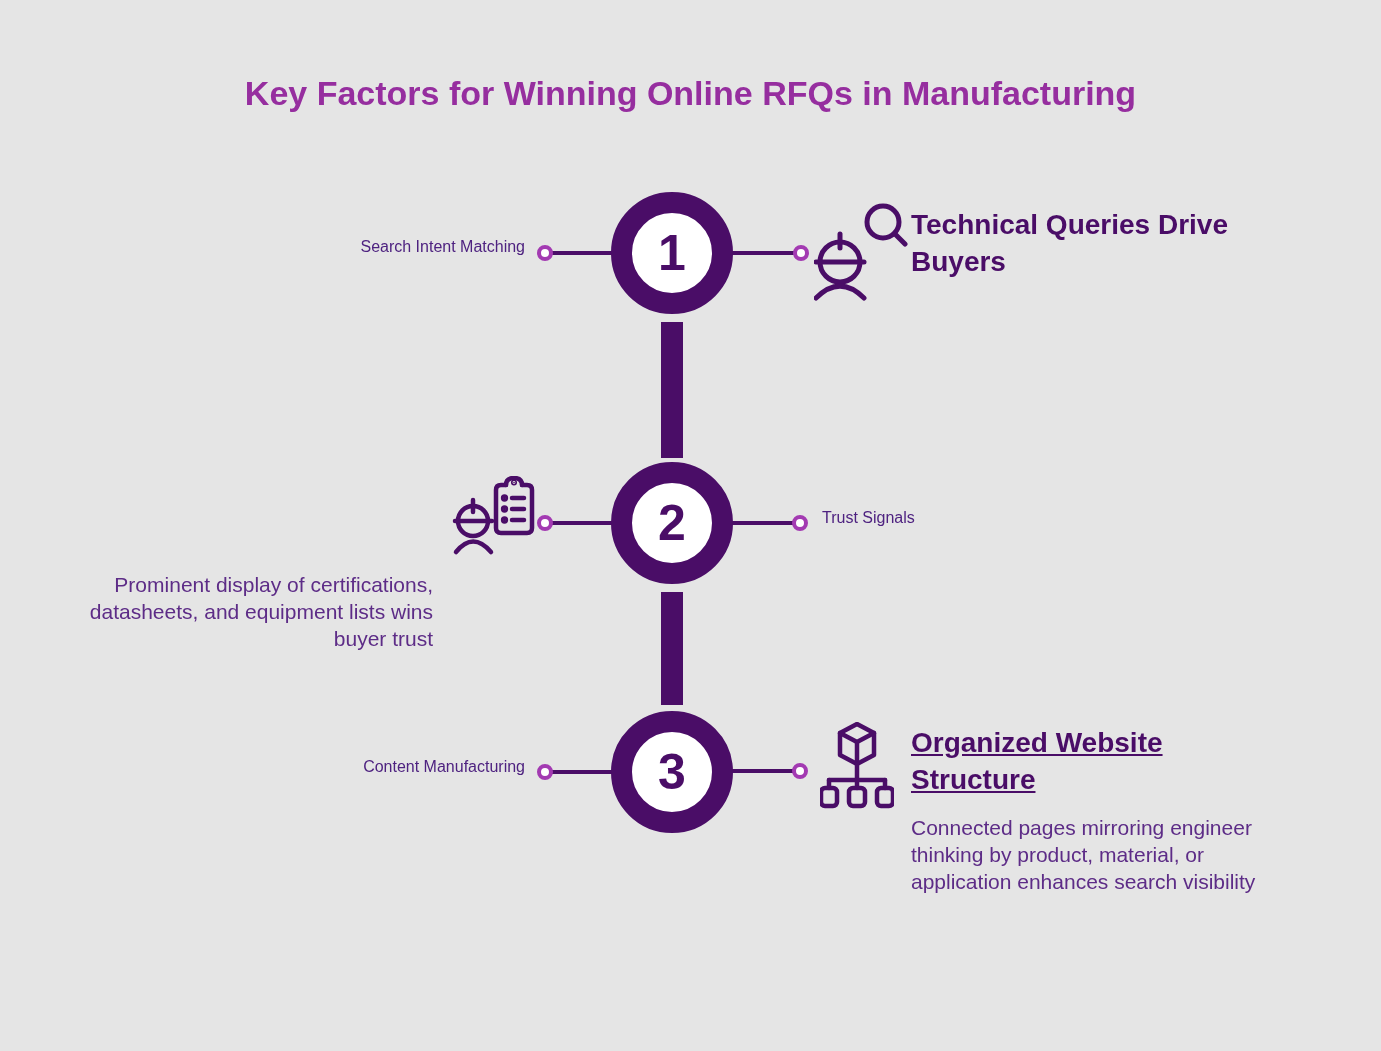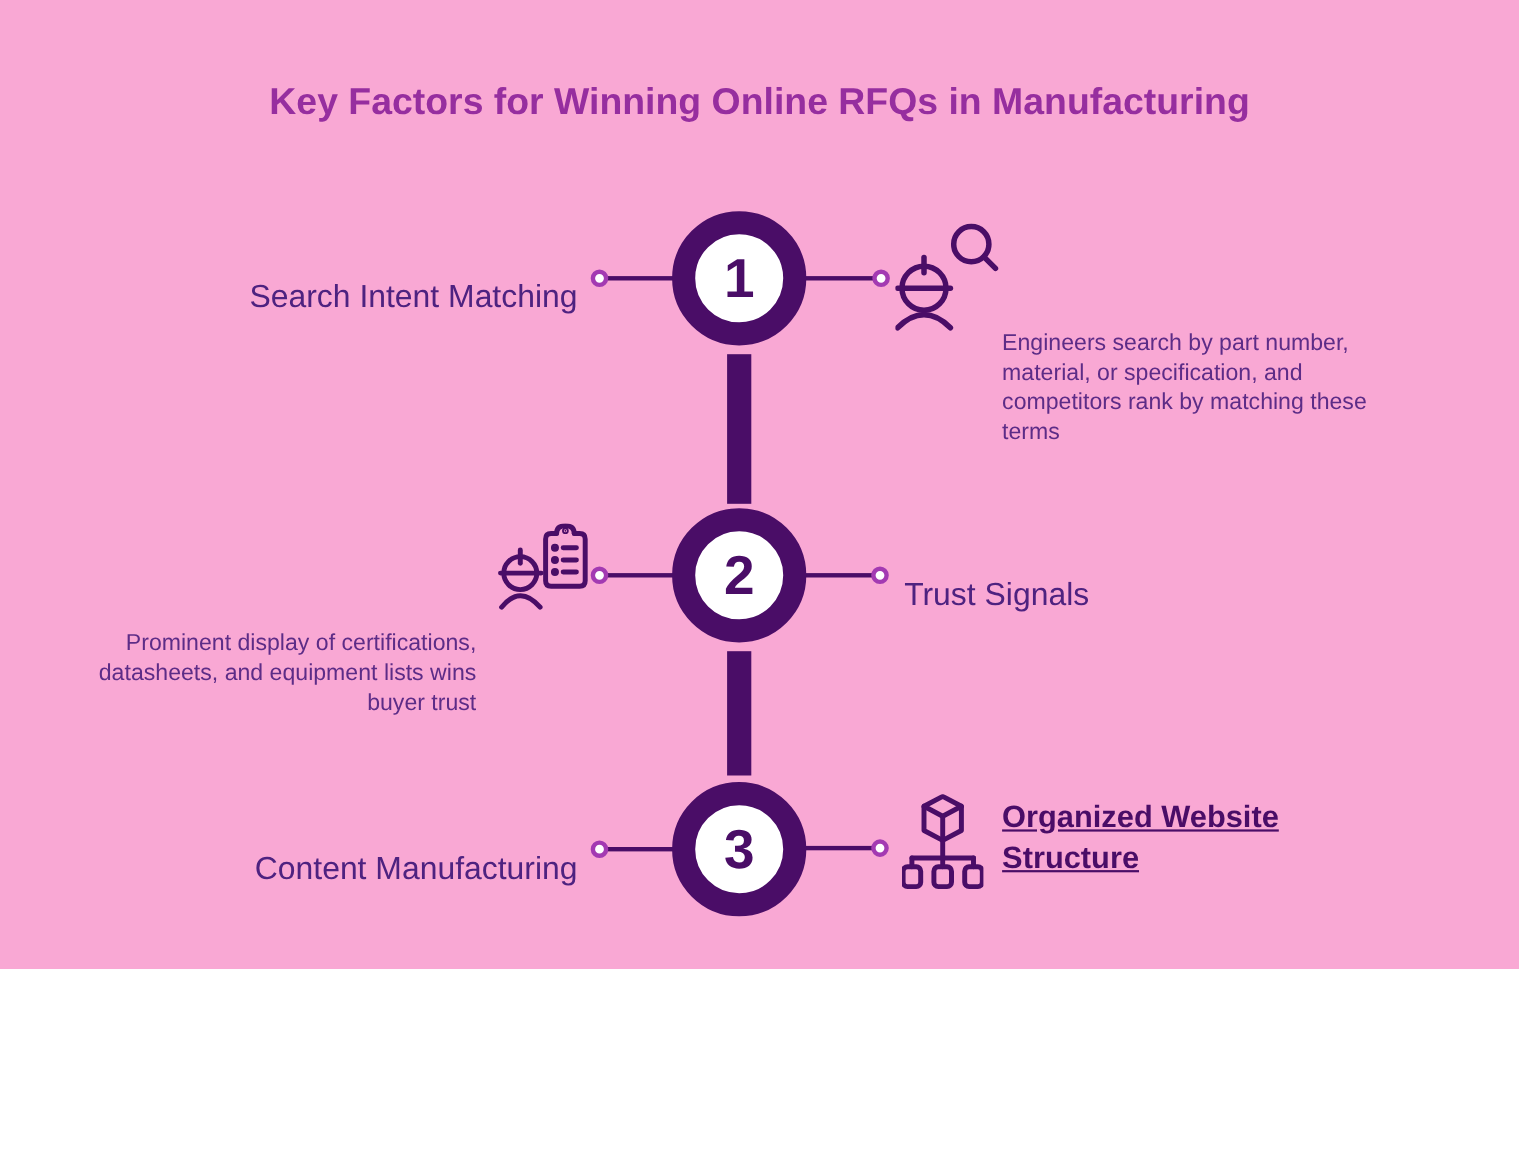--- a/index.html
+++ b/index.html
@@ -1,38 +1,38 @@
 <!DOCTYPE html>
 <html><head>
 <meta charset="utf-8">
 <style>
   html,body{margin:0;padding:0;background:#fff;}
   #canvas{
-    position:relative;width:1381px;height:881px;background:#f9a8d4;overflow:hidden;
+    position:relative;width:1381px;height:1051px;background:#e5e5e5;overflow:hidden;
     font-family:"Liberation Sans", sans-serif;
   }
   .title{
     position:absolute;left:0;right:0;top:74px;text-align:center;
     font-size:34px;font-weight:bold;color:#962E9F;letter-spacing:0;
   }
   
   .node{
     position:absolute;width:122px;height:122px;box-sizing:border-box;
     border:21px solid #4A0D67;border-radius:50%;background:#fff;
     display:flex;align-items:center;justify-content:center;
   }
   .node .num{font-size:50px;font-weight:bold;color:#4A0D67;}
   .vbar{position:absolute;left:661px;width:22px;background:#4A0D67;}
   .hline{position:absolute;height:4px;background:#4A0D67;}
   .dot{
     position:absolute;width:16px;height:16px;box-sizing:border-box;
     border:4px solid #A33AB2;border-radius:50%;background:#fff;
   }
   
-  .label{position:absolute;font-size:29px;color:#4E2280;white-space:nowrap;margin-top:16px;}
+  .label{position:absolute;font-size:16px;color:#4E2280;white-space:nowrap;}
   .heading{position:absolute;font-size:28px;font-weight:bold;color:#4A0D67;line-height:37px;}
   .body-text{position:absolute;font-size:21px;color:#5D2C87;line-height:27px;}
   .r-align{text-align:right;}
   .icon{position:absolute;}
   .icon svg{display:block;}
 </style>
 </head>
 <body>
 
 <div id="canvas">
@@ -57,21 +57,21 @@
     <svg width="94" height="102" viewBox="0 0 94 102" fill="none" stroke="#4A0D67" stroke-width="5" stroke-linecap="round" stroke-linejoin="round">
       <circle cx="69" cy="22" r="16"></circle>
       <line x1="80.5" y1="33.5" x2="91" y2="44"></line>
       <circle cx="26" cy="62" r="20"></circle>
       <line x1="2" y1="62" x2="50" y2="62"></line>
       <line x1="26" y1="34" x2="26" y2="48"></line>
       <path d="M2,98 Q26,74 50,98"></path>
     </svg>
   </div>
 
-  <div class="body-text" style="left:911px;top:298px;width:352px;">Engineers search by part number, material, or specification, and competitors rank by matching these terms</div>
+  <div class="heading" style="left:911px;top:206px;width:335px;">Technical Queries Drive Buyers</div>
 
   <div class="hline" style="left:552px;top:521px;width:62px;"></div>
   <div class="hline" style="left:731px;top:521px;width:64px;"></div>
   <div class="dot" style="left:537px;top:515px;"></div>
   <div class="dot" style="left:792px;top:515px;"></div>
 
   <div class="node" style="left:611px;top:462px;">
     <span class="num">2</span>
   </div>
 
@@ -117,14 +117,15 @@
       <line x1="9" y1="58" x2="65" y2="58"></line>
       <line x1="9" y1="58" x2="9" y2="66"></line>
       <line x1="65" y1="58" x2="65" y2="66"></line>
       <rect x="1" y="66" width="16" height="18" rx="4"></rect>
       <rect x="29" y="66" width="16" height="18" rx="4"></rect>
       <rect x="57" y="66" width="16" height="18" rx="4"></rect>
     </svg>
   </div>
 
   <div class="heading" style="left:911px;top:724px;width:275px;text-decoration:underline;">Organized Website Structure</div>
+  <div class="body-text" style="left:911px;top:814px;width:352px;">Connected pages mirroring engineer thinking by product, material, or application enhances search visibility</div>
 
 </div>
 
 </body></html>

